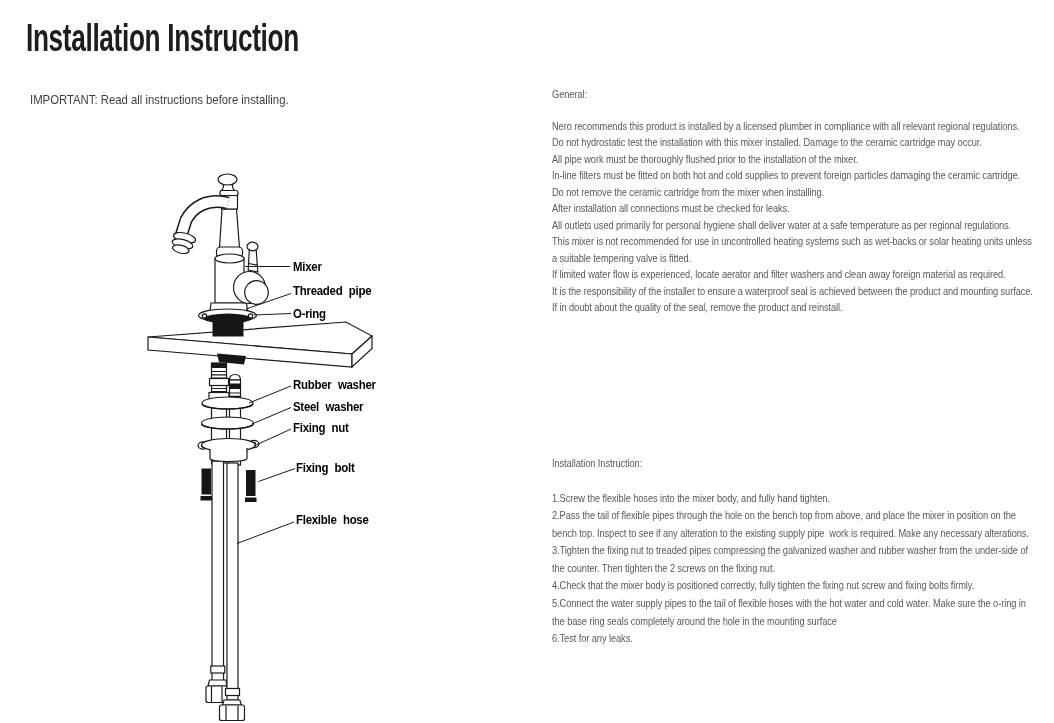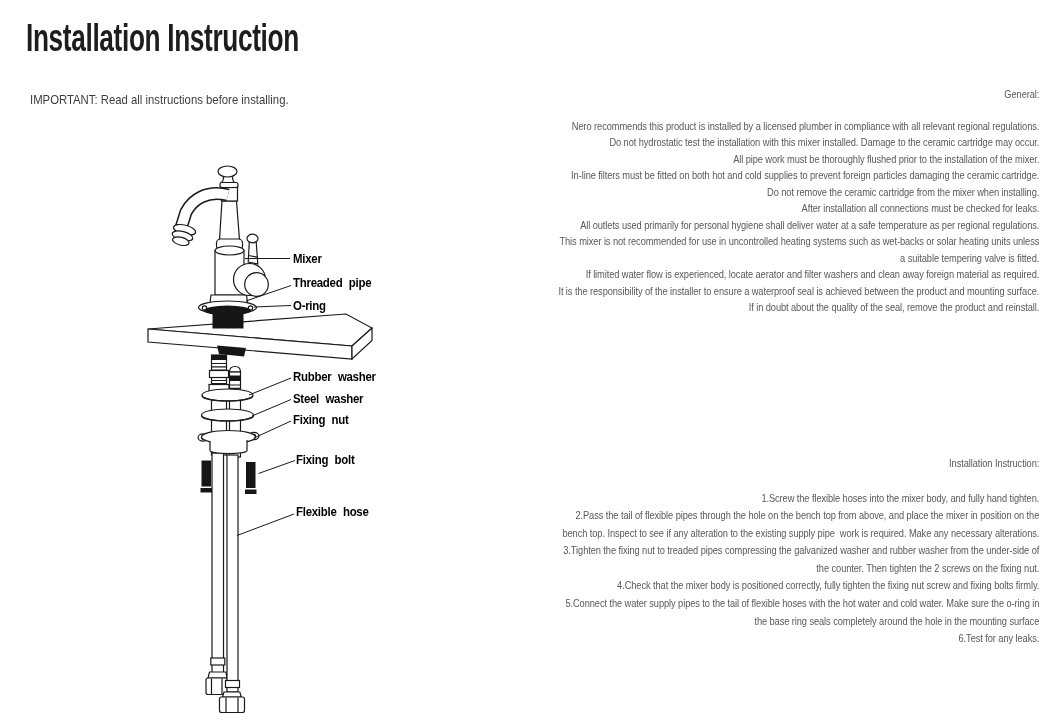--- a/index.html
+++ b/index.html
@@ -1,32 +1,32 @@
 <!DOCTYPE html>
 <html><head>
 <meta charset="utf-8">
 <style>
   * { margin:0; padding:0; box-sizing:border-box; }
   html,body { background:#ffffff; }
   .page {
     position:relative; width:1054px; height:723px; background:#ffffff;
-    overflow:hidden; font-family:"Liberation Sans", sans-serif;text-align:right;
+    overflow:hidden; font-family:"Liberation Sans", sans-serif;
   }
   .page-title {
     position:absolute; left:26px; top:17px;
     font-size:38px; font-weight:800; color:#1d1d1f;
     letter-spacing:-0.5px; white-space:nowrap;
     transform:scaleX(0.69); transform-origin:0 0;
   }
   .important {
     position:absolute; left:30px; top:92px;
     font-size:13.5px; color:#3e3e40; white-space:nowrap;
     transform:scaleX(0.84); transform-origin:0 0;
   }
-  .diagram { position:absolute; left:0; top:4px; width:1054px; height:553px; }
+  .diagram { position:absolute; left:0; top:12px; width:1054px; height:553px; }
   .diagram svg { position:absolute; left:0; top:0; }
   .dlabel {
     position:absolute; font-size:13px; font-weight:700; color:#000;
     letter-spacing:-0.3px; word-spacing:4px; white-space:nowrap;
     transform:scaleX(0.88); transform-origin:0 0;
   }
   .col-right {
     position:absolute; left:552px; top:86px; width:578px;
     transform:scaleX(0.843); transform-origin:0 0;
     color:#58595b; font-size:11px; letter-spacing:-0.1px;

